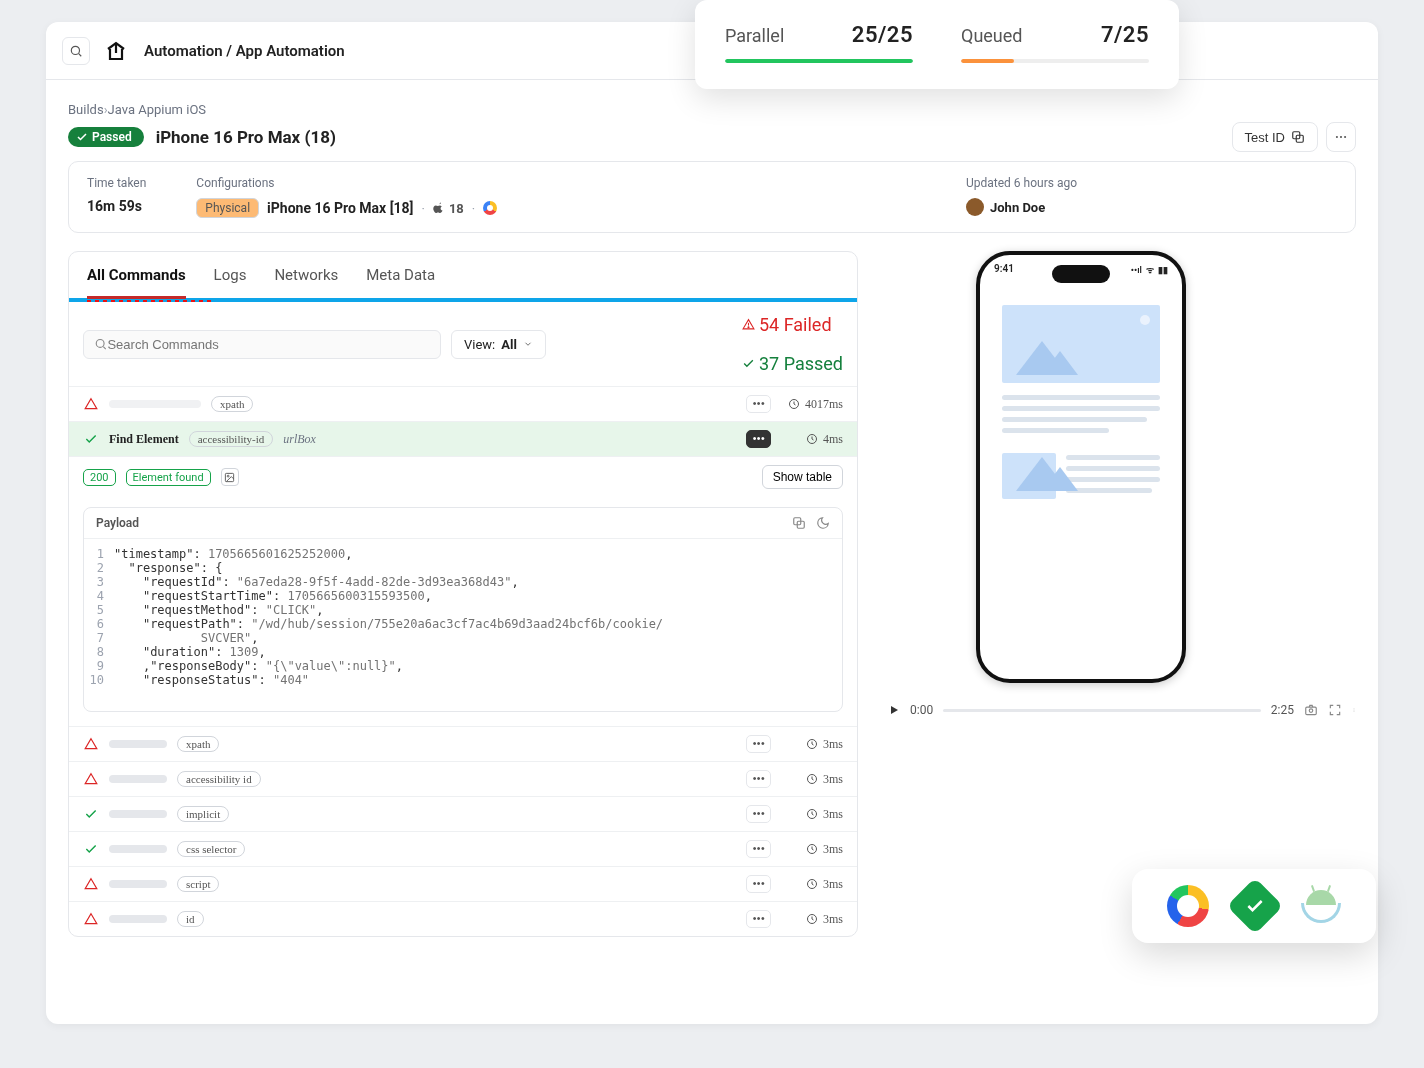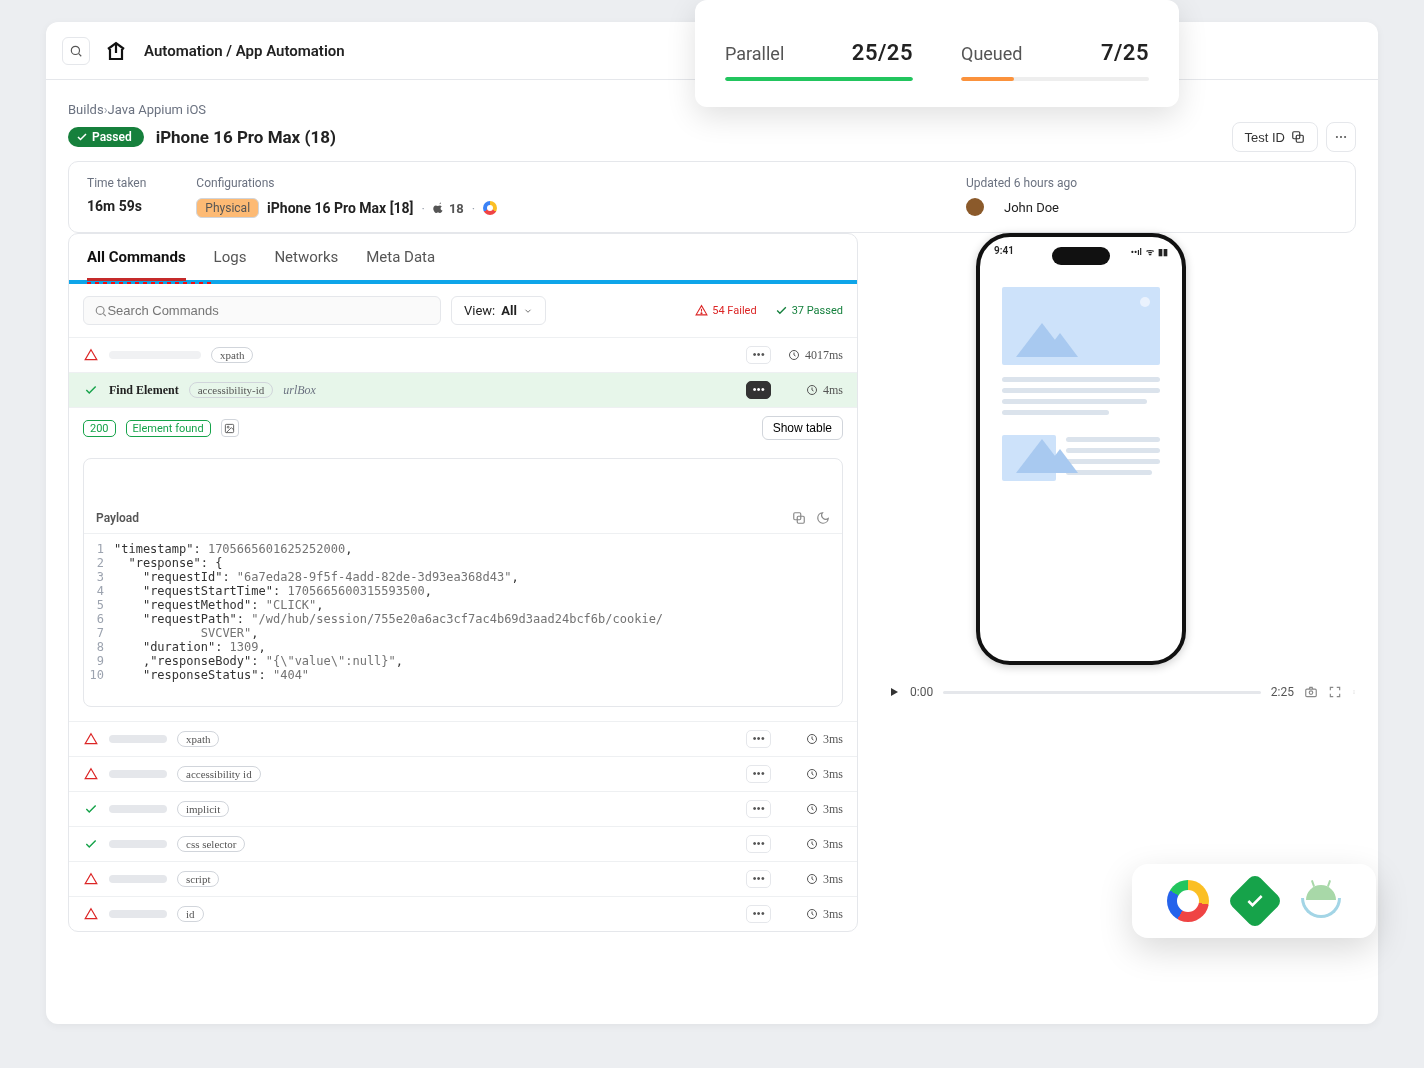--- a/index.html
+++ b/index.html
@@ -45,68 +45,68 @@
   left: 695px; top: 0px;
   width: 484px;
   background: #fff;
   border-radius: 12px;
   box-shadow: 0 10px 30px rgba(0,0,0,.12);
   padding: 22px 30px 26px;
   display:flex;
   gap: 48px;
   z-index: 50;
 }
-.metric { flex:1;margin-top:18px; }
+.metric { flex:1; }
 .metric-head { display:flex; justify-content:space-between; align-items:baseline; margin-bottom:12px;}
 .metric-label { color:#555; font-size:18px; }
 .metric-value { font-size:22px; font-weight:600; letter-spacing:.5px; }
 .metric-track { height:4px; background:#eee; border-radius:3px; overflow:hidden; }
 .metric-fill { height:100%; border-radius:3px; }
 .fill-green { background:#22c55e; width:100%; }
 .fill-orange { background:#fb923c; width:28%; }
 
 .content { padding: 22px 22px 0; }
 .crumbs { display:flex; align-items:center; gap:0; color:#6b7280; font-size:13px; margin-bottom:10px;}
 .crumbs .cur { color:#6b7280; }
 .chev { color:#9ca3af; }
 
 .title-row { display:flex; align-items:center; gap:12px; margin-bottom:14px; position:relative;}
 .badge-pass { background:#16803c; color:#fff; border-radius:999px; padding:3px 12px 3px 8px; font-size:12px; font-weight:600; display:inline-flex; align-items:center; gap:4px;}
 .page-title { font-size:17px; font-weight:700; }
 .title-right { position:absolute; right:0; display:flex; gap:8px; }
 .pill-btn { border:1px solid #e5e7eb; border-radius:8px; background:#fff; padding:6px 12px; font-size:13px; color:#333; display:inline-flex; align-items:center; gap:6px;margin-left:16px;}
 .icon-btn { border:1px solid #e5e7eb; border-radius:8px; background:#fff; width:30px; height:30px; display:inline-flex; align-items:center; justify-content:center; color:#555;}
 
-.info-box { border:1px solid #e5e7eb; border-radius:10px; padding:14px 18px; display:flex; gap:50px; }
+.info-box { border:1px solid #e5e7eb; border-radius:10px; padding:14px 18px; display:flex; gap:50px; margin-bottom:18px;}
 .info-label { color:#6b7280; font-size:12px; margin-bottom:8px; }
 .info-value { font-weight:700; font-size:14px; }
 .config-row { display:flex; align-items:center; gap:8px; }
 .chip { border:1px solid #d1d5db; border-radius:6px; padding:2px 8px; font-size:12px; color:#555; background:#fdba74;}
 .dot-sep { color:#9ca3af; }
 .apple-ico { display:inline-flex; align-items:center; color:#555; gap:4px;}
 .colordot { width:14px;height:14px;border-radius:50%; background:conic-gradient(#fbbf24 0 120deg,#ef4444 120deg 240deg,#3b82f6 240deg 360deg); position:relative;}
 .colordot::after{content:"";position:absolute;inset:4px;background:#fff;border-radius:50%;}
 .updated-col { margin-left:auto; margin-right:260px;}
-.user-row { display:flex; align-items:center; gap:20px; margin-top:6px; font-weight:400;}
+.user-row { display:flex; align-items:center; gap:6px; margin-top:6px; font-weight:700;}
 .avatar-sm { width:18px;height:18px;border-radius:50%; background:#8b5a2b; display:inline-block;}
 
 .two-col { display:flex; gap:30px; }
 .left-pane { width:790px; border:1px solid #e5e7eb; border-radius:10px; overflow:hidden;}
 .right-pane { flex:1; position:relative; }
 
 .tabs { display:flex; gap:28px; padding:14px 18px 0; border-bottom:4px solid #0ea5e9;}
 .tab { padding-bottom:12px; font-size:15px; color:#555; cursor:pointer; }
 .tab.active { color:#111; font-weight:700; border-bottom:3px solid #c52a2a; margin-bottom:-1px;}
 .tab-strip { height:2px; background:repeating-linear-gradient(90deg,#e11 0 4px,transparent 4px 8px); width:126px; margin-left:18px; margin-top:-2px;}
 
 .filter-row { display:flex; align-items:center; padding:12px 14px; gap:10px;}
 .search-input-wrap { flex:0 0 358px; border:1px solid #e5e7eb; border-radius:6px; display:flex; align-items:center; padding:6px 10px; background:#fafafa;}
 .search-input-wrap input { border:none; outline:none; background:transparent; font-size:13px; width:100%; color:#333;}
 .view-dd { border:1px solid #e5e7eb; border-radius:6px; padding:6px 12px; background:#fff; display:flex; align-items:center; gap:6px; font-size:13px;}
-.filter-right { margin-left:auto; display:flex; gap:18px; font-size:11px;}
+.filter-right { margin-left:auto; display:flex; gap:18px; font-size:18px;flex-direction:column;}
 .txt-fail { color:#dc2626; display:flex; align-items:center; gap:4px;}
 .txt-pass { color:#15803d; display:flex; align-items:center; gap:4px;}
 
 .cmd-row { display:flex; align-items:center; padding:8px 14px; border-top:1px solid #eef0f2; gap:10px; font-size:12px;font-family:Liberation Serif, serif;}
 .status-ico { width:16px; display:flex; justify-content:center;}
 .status-fail { color:#dc2626;}
 .status-pass { color:#16a34a;}
 .placeholder { height:8px; background:#e5e7eb; border-radius:4px;}
 .ph-long { width:92px; background:#f0f1f3;}
 .ph-med { width:58px;}
@@ -120,21 +120,21 @@
 .sel-italic { color:#6b7280; font-style:italic; }
 
 .sub-row { display:flex; align-items:center; padding:8px 14px; gap:10px; border-top:1px solid #eef0f2;}
 .tag-200 { border:1px solid #16a34a; color:#16a34a; border-radius:5px; padding:1px 6px; font-size:11px;}
 .tag-found { border:1px solid #16a34a; color:#16a34a; border-radius:5px; padding:1px 6px; font-size:11px;}
 .img-ico { border:1px solid #d1d5db; border-radius:4px; width:18px;height:18px; display:flex;align-items:center;justify-content:center; color:#555;}
 .show-table { margin-left:auto; }
 .show-table button { border:1px solid #d1d5db; border-radius:6px; background:#fff; padding:4px 10px; font-size:12px;}
 
 .payload-box { border:1px solid #e5e7eb; border-radius:8px; margin:10px 14px 14px; }
-.payload-head { display:flex; align-items:center; padding:8px 12px; font-size:12px; font-weight:600; color:#555; border-bottom:1px solid #eef0f2;margin-top:44px;}
+.payload-head { display:flex; align-items:center; padding:8px 12px; font-size:12px; font-weight:600; color:#555; border-bottom:1px solid #eef0f2;}
 .payload-head .right-icons{ margin-left:auto; display:flex; gap:10px; color:#888;}
 .code { font-family: ui-monospace, Menlo, Consolas, monospace; font-size:12px; padding:8px 0 24px; }
 .code-line { display:flex; }
 .ln { width:30px; text-align:right; color:#9ca3af; padding-right:10px; user-select:none;}
 .tok-key{ color:#333;} .tok-str{ color:#737373;}
 .code .seg { white-space: pre; }
 
 
 .phone-wrap { position: relative; width: 210px; margin: 0 0 0 88px; }
 .phone { width:210px; height:432px; border:4px solid #111; border-radius:34px; background:#fff; position:relative; box-shadow: 0 2px 10px rgba(0,0,0,.2);}

